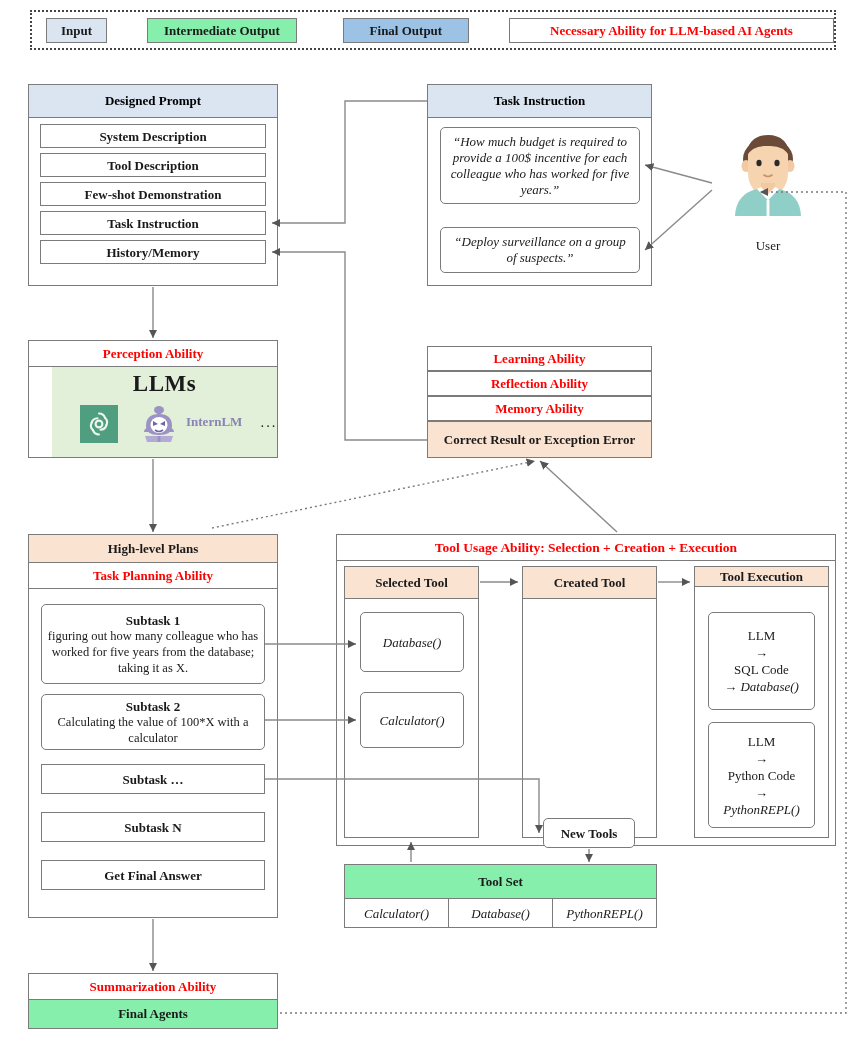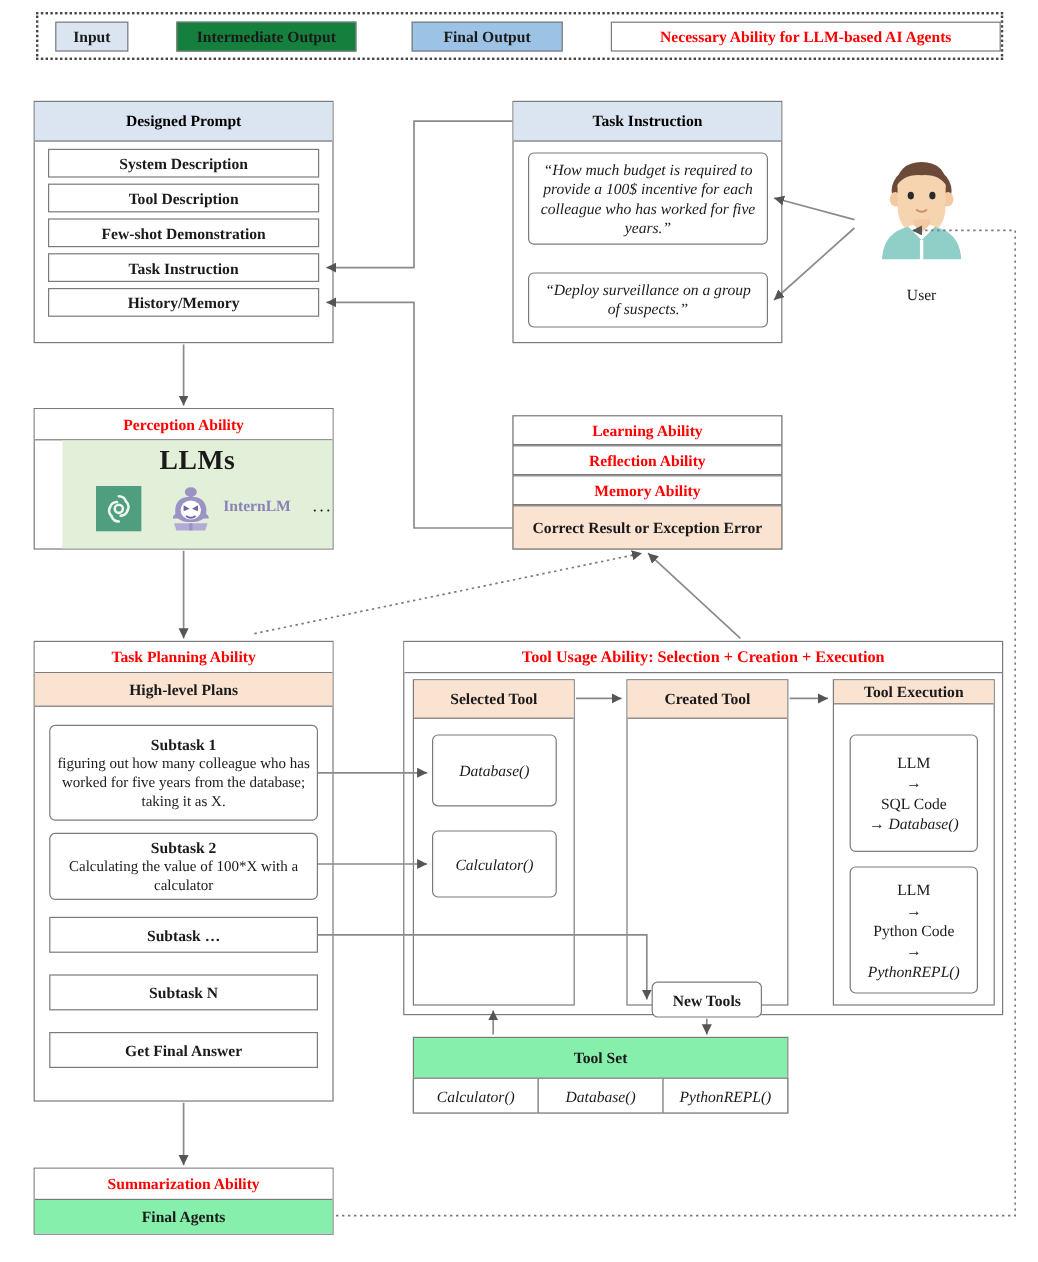--- a/index.html
+++ b/index.html
@@ -16,21 +16,21 @@
     position:absolute;left:30px;top:10px;width:806px;height:40px;
     border:2px dotted #444;box-sizing:border-box;
     display:flex;align-items:center;
   }
   .legend-box{
     box-sizing:border-box;border:1.5px solid #7b7b7b;
     font-weight:bold;font-size:13px;text-align:center;
     padding:4px 0;line-height:15px;
   }
   #lg-input{margin-left:14px;width:62px;background:#dbe5f1;}
-  #lg-inter{margin-left:40px;width:152px;background:#15803d;}
+  #lg-inter{margin-left:40px;width:152px;background:#86efac;}
   #lg-final{margin-left:46px;width:128px;background:#9cc2e5;}
   #lg-nec{margin-left:40px;width:330px;background:#fff;color:#ff0000;}
 
   
   .panel{position:absolute;box-sizing:border-box;border:1.5px solid #7b7b7b;background:#fff;}
   .hdr{
     box-sizing:border-box;border-bottom:1.5px solid #7b7b7b;
     font-weight:bold;font-size:13px;text-align:center;
     display:flex;align-items:center;justify-content:center;
   }
@@ -153,22 +153,22 @@
     </div>
   </div>
 
   <div class="panel" style="left:427px;top:346px;width:225px;height:112px;"></div>
   <div class="cell b" style="left:427px;top:346px;width:225px;height:25px;color:#ff0000;border:1.5px solid #7b7b7b;">Learning Ability</div>
   <div class="cell b" style="left:427px;top:371px;width:225px;height:25px;color:#ff0000;border:1.5px solid #7b7b7b;">Reflection Ability</div>
   <div class="cell b" style="left:427px;top:396px;width:225px;height:25px;color:#ff0000;border:1.5px solid #7b7b7b;">Memory Ability</div>
   <div class="cell b" style="left:427px;top:421px;width:225px;height:37px;background:#fbe3d2;line-height:16px;padding:0 4px;">Correct Result or Exception Error</div>
 
   <div class="panel" style="left:28px;top:534px;width:250px;height:384px;">
+    <div class="hdr peach" style="height:28px;border-bottom:1.5px solid #7b7b7b;">High-level Plans</div>
     <div class="hdr white-red" style="height:26px;">Task Planning Ability</div>
-    <div class="hdr peach" style="height:28px;border-bottom:1.5px solid #7b7b7b;">High-level Plans</div>
   </div>
 
   <div class="cell rounded" style="left:41px;top:604px;width:224px;height:80px;">
     <span class="multi">
       <span class="t">Subtask 1</span>
       <span class="sub">figuring out how many colleague who has worked for five years from the database; taking it as X.</span>
     </span>
   </div>
   <div class="cell rounded" style="left:41px;top:694px;width:224px;height:56px;">
     <span class="multi">

